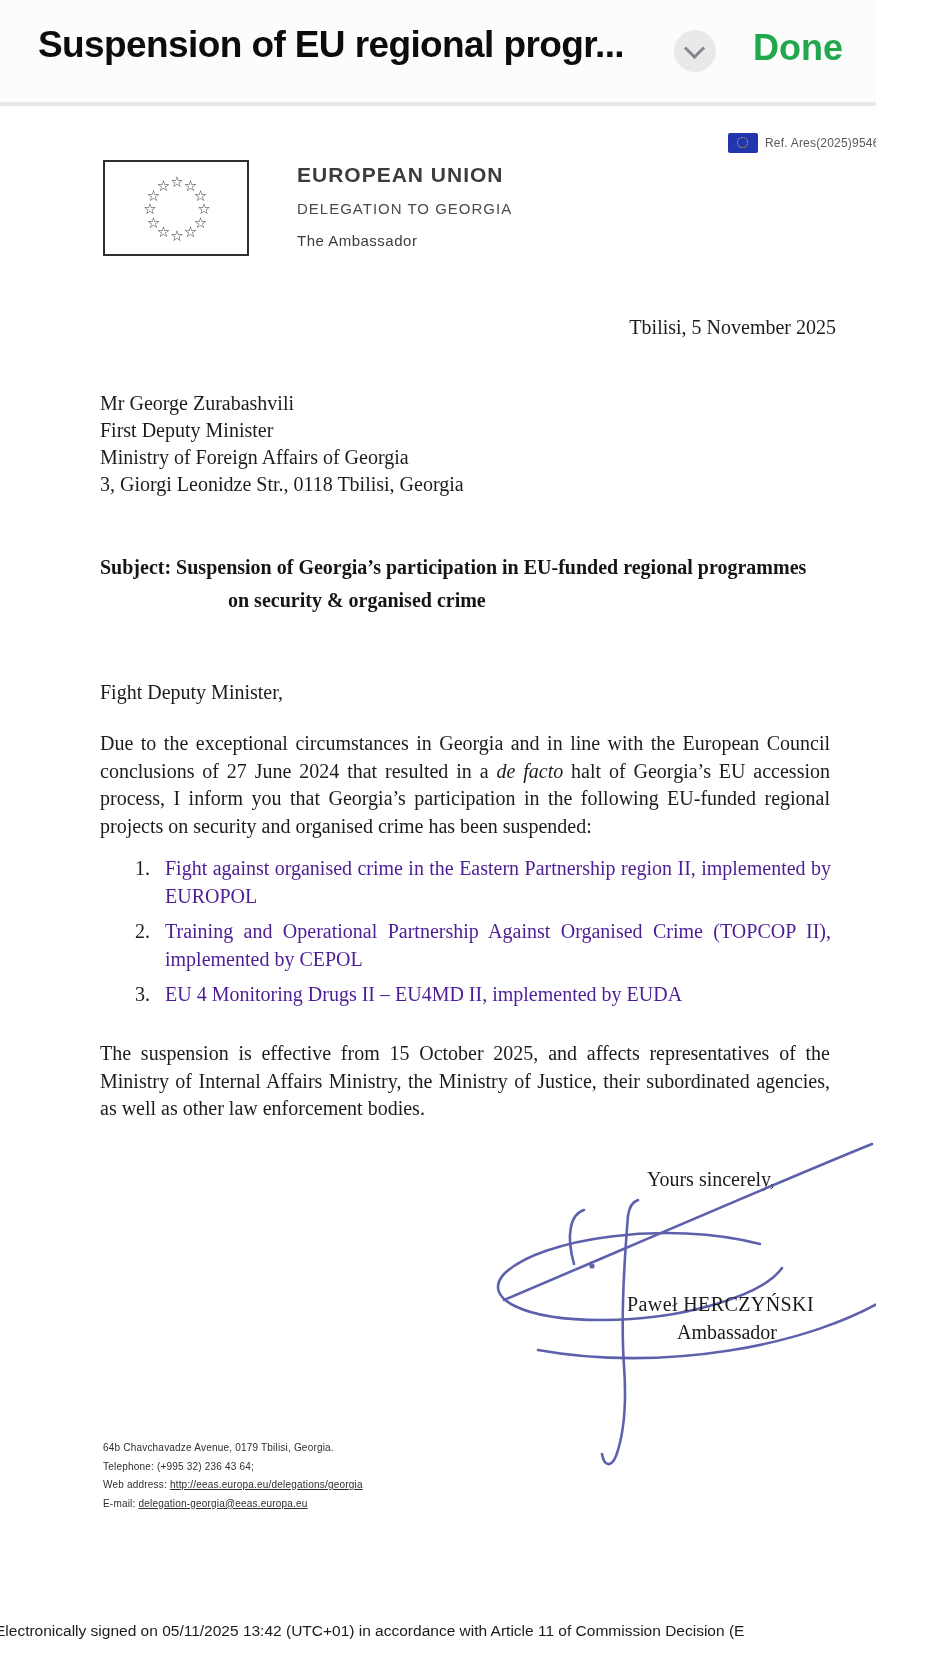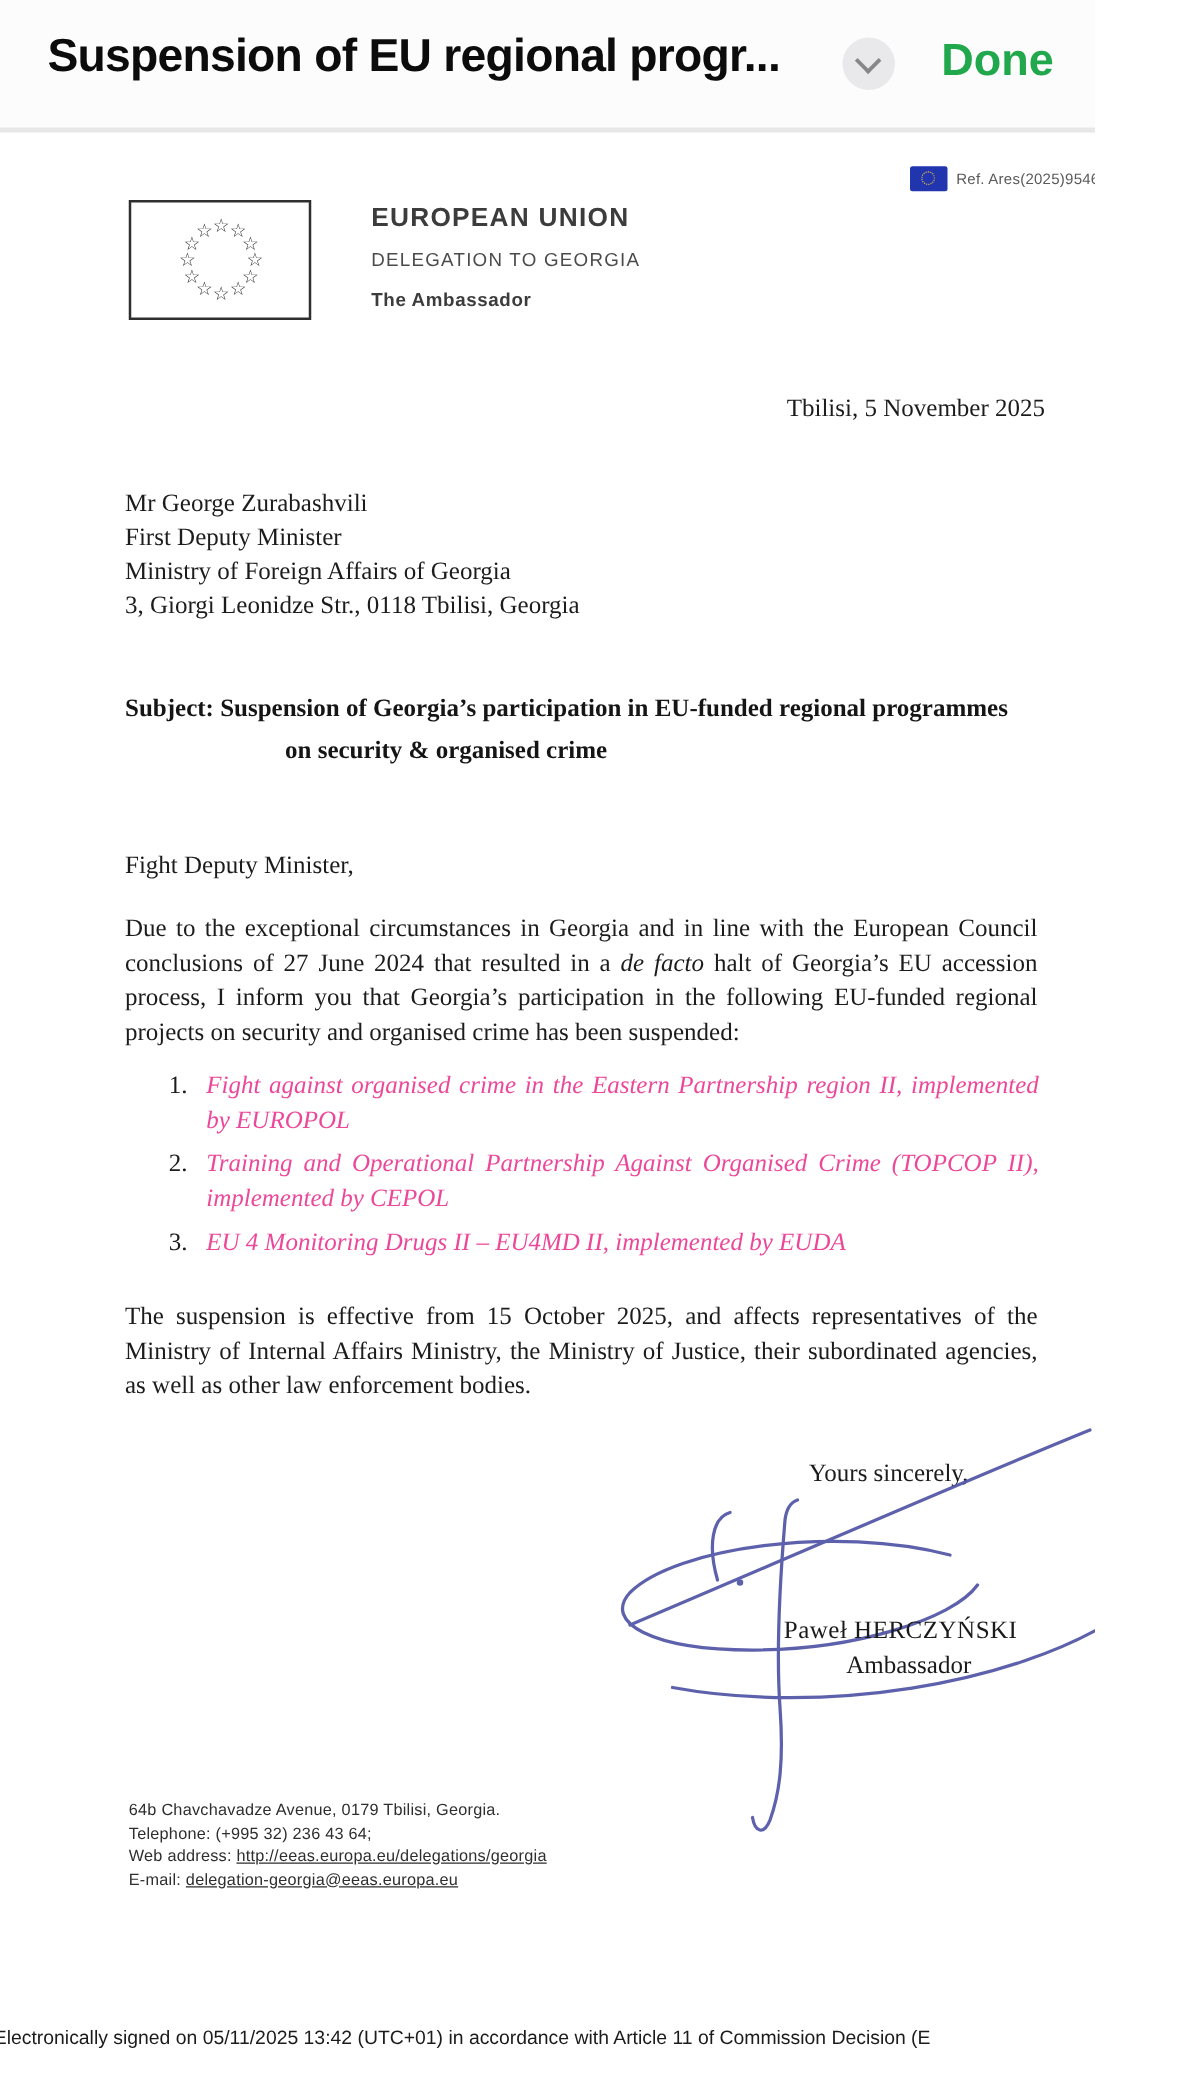--- a/index.html
+++ b/index.html
@@ -61,42 +61,42 @@
   .eu-flag-box {
     position:absolute; left:103px; top:50px; width:146px; height:96px;
     border:2px solid #2f2f2f; background:#fff;
   }
   .eu-flag-box .st {
     position:absolute; transform:translate(-50%,-55%);
     font-size:15px; color:#2f2f2f; line-height:1;
   }
   .lh-org { position:absolute; left:297px; top:53px; font-size:21px; font-weight:700; letter-spacing:1px; color:#3c3c3c;text-align:right; }
   .lh-del { position:absolute; left:297px; top:90px; font-size:15px; letter-spacing:1px; color:#4b4b4b; }
-  .lh-amb { position:absolute; left:297px; top:122px; font-size:15px; font-weight:700; letter-spacing:0.5px; color:#3c3c3c; }
+  .lh-amb { position:absolute; left:297px; top:122px; font-size:15px; font-weight:400; letter-spacing:0.5px; color:#3c3c3c; }
 
   
   .dateline { position:absolute; right:108px; top:206px; font-size:20px; color:#1c1c1c; }
   .addressee { position:absolute; left:100px; top:280px; font-size:20px; line-height:27px; color:#1c1c1c; }
   .subject-l1 { position:absolute; left:100px; top:446px; font-size:20px; font-weight:700; color:#151515; }
   .subject-l2 { position:absolute; left:228px; top:479px; font-size:20px; font-weight:700; color:#151515; }
   .salutation { position:absolute; left:100px; top:571px; font-size:20px; color:#1c1c1c; }
   .para1 { position:absolute; left:100px; top:620px; width:730px; font-size:20px; line-height:27.5px; text-align:justify; color:#1c1c1c; }
   .list { position:absolute; left:135px; top:745px; width:696px; }
   .list-item { display:flex; margin-bottom:8px; }
   .list-num { width:30px; flex:0 0 30px; font-size:20px; line-height:27.5px; color:#1c1c1c; }
-  .list-text { flex:1; font-size:20px; line-height:27.5px; text-align:justify; color:#ec4899;font-style:italic; }
+  .list-text { flex:1; font-size:20px; line-height:27.5px; text-align:justify; color:#4c1d95; }
   .para2 { position:absolute; left:100px; top:930px; width:730px; font-size:20px; line-height:27.5px; text-align:justify; color:#1c1c1c; }
 
   .closing { position:absolute; left:647px; top:1058px; font-size:20px; color:#1c1c1c; }
   .sig-svg { position:absolute; left:478px; top:994px; width:466px; height:366px; }
   .signer-name { position:absolute; left:627px; top:1183px; font-size:20px; letter-spacing:0.4px; color:#1a1a1a; }
   .signer-title { position:absolute; left:677px; top:1211px; font-size:20px; color:#1a1a1a; }
 
   
-  .foot { position:absolute; left:103px; top:1329px; font-size:13px; line-height:18.5px; color:#2e2e2e; letter-spacing:0.2px; }
+  .foot { position:absolute; left:103px; top:1329px; font-size:10px; line-height:18.5px; color:#2e2e2e; letter-spacing:0.2px; }
   .foot a { color:#2e2e2e; text-decoration:underline; cursor:pointer; }
 
   
   .signbar { position:absolute; left:0; top:1600px; width:944px; height:78px; background:#fff; }
   .signbar .txt {
     position:absolute; left:-5px; top:22px; white-space:nowrap;
     font-size:15.5px; color:#1b1b1b;
   }
 </style>
 </head>

